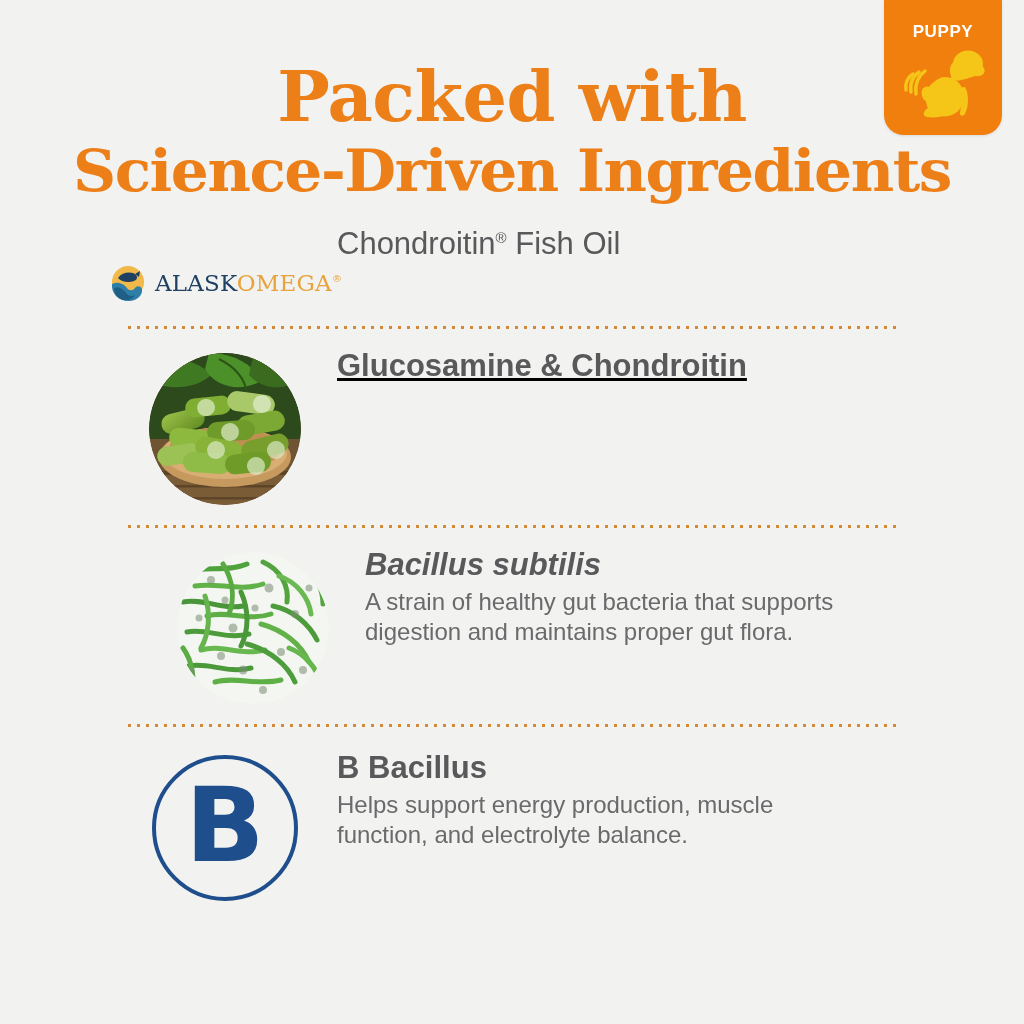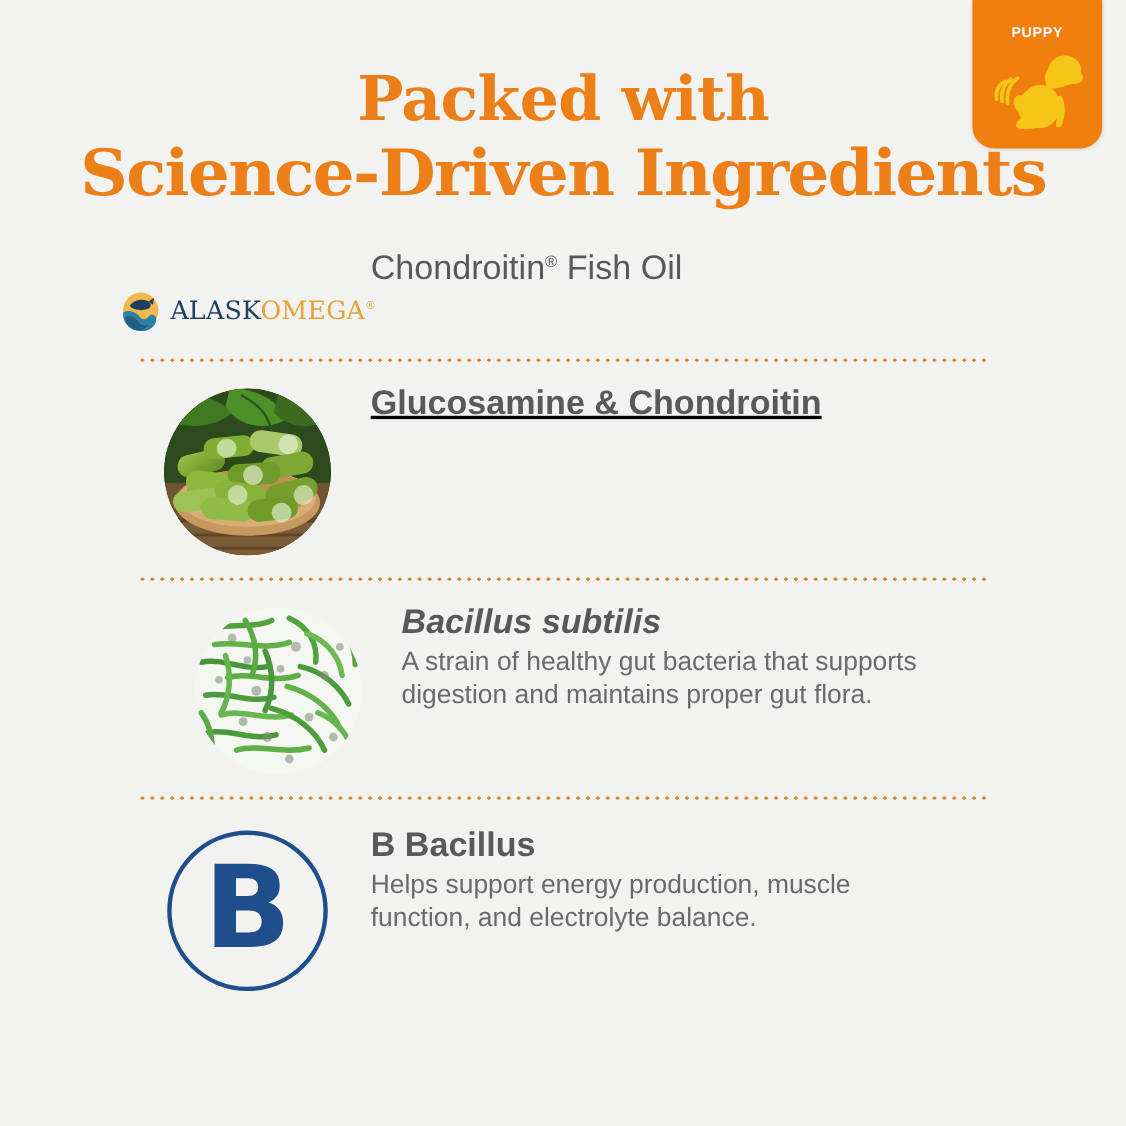--- a/index.html
+++ b/index.html
@@ -26,21 +26,21 @@
     border-radius: 0 0 20px 20px;
     box-shadow: 0 1px 3px rgba(0,0,0,0.10);
   }
   #puppy-badge .badge-label {
     position: absolute;
     top: 22px;
     left: 0;
     right: 0;
     text-align: center;
     color: #ffffff;
-    font-size: 13px;
+    font-size: 17px;
     font-weight: bold;
     letter-spacing: 0.6px;
     font-family: "Liberation Sans", sans-serif;
   }
   #puppy-badge .badge-dog {
     position: absolute;
     left: 17px;
     top: 44px;
     width: 86px;
     height: 82px;
@@ -53,21 +53,21 @@
     left: 0;
     width: 1024px;
     text-align: center;
     color: #ED7F18;
     font-family: "DejaVu Serif", "Liberation Serif", serif;
     font-weight: bold;
     line-height: 1.0;
   }
   #headline .hl-line1 {
     display: block;
-    font-size: 56px;
+    font-size: 70px;
     letter-spacing: -0.5px;
   }
   #headline .hl-line2 {
     display: block;
     font-size: 58px;
     letter-spacing: -1.4px;
     margin-top: 10px;
     transform: scaleX(1.03);
   }
 

